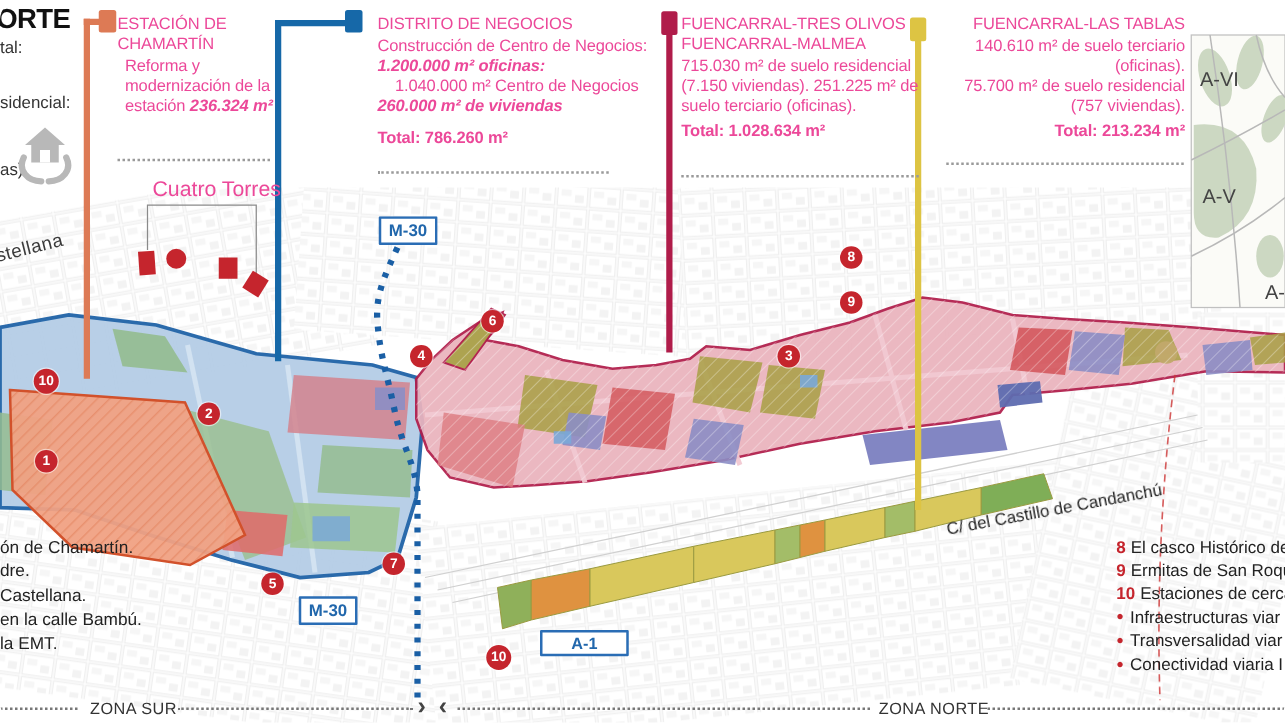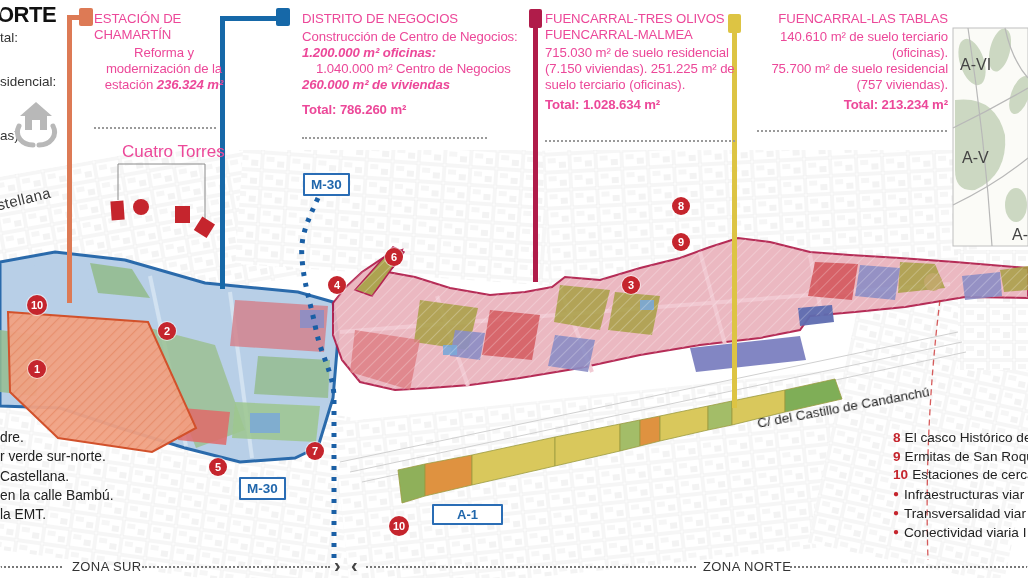--- a/index.html
+++ b/index.html
@@ -4,21 +4,21 @@
 <style>
   html,body{margin:0;padding:0;background:#fff;}
   .stage{position:relative;width:1028px;height:578px;background:#fff;overflow:hidden;
          font-family:"Liberation Sans",sans-serif;color:#222;border-radius:16px;}
   .abs{position:absolute;}
   svg{display:block;}
   .title-frag{left:-3px;top:2px;font-size:22px;font-weight:bold;color:#111;letter-spacing:-.5px;}
   .left-frag{left:0;font-size:13.5px;color:#333;}
   .callout{position:absolute;font-size:13.2px;line-height:1.22;color:#ec4899;letter-spacing:-.1px;}
   .callout .t{margin:0 0 2px 0;}
-  .callout p{margin:0 0 3px 6px;text-align:center;}
+  .callout p{margin:0 0 3px 6px;}
   .callout .indent{padding-left:14px;}
   .callout .total{margin-top:9px;font-weight:bold;}
   .bold{font-weight:bold;font-style:italic;}
   .dotline{position:absolute;height:0;border-top:2px dotted #9a9a9a;}
   .lead{position:absolute;}
   .cap{position:absolute;border-radius:2px;}
   .marker{position:absolute;min-width:18px;height:18px;padding:0 2px;border-radius:50%;
           background:#c5252d;color:#fff;font-weight:bold;font-size:11px;display:flex;
           align-items:center;justify-content:center;transform:translate(-50%,-50%);
           box-shadow:0 0 0 1px rgba(255,255,255,.55);box-sizing:border-box;}
@@ -259,22 +259,22 @@
   <div class="marker" style="left:337px;top:285px">4</div>
   <div class="marker" style="left:218px;top:467px">5</div>
   <div class="marker" style="left:394px;top:257px">6</div>
   <div class="marker" style="left:315px;top:451px">7</div>
   <div class="marker" style="left:681px;top:206px">8</div>
   <div class="marker" style="left:681px;top:242px">9</div>
   <div class="marker" style="left:37px;top:305px;min-width:20px;height:20px">10</div>
   <div class="marker" style="left:399px;top:526px;min-width:20px;height:20px">10</div>
 
   <div class="abs legend-left">
+    <div>ón de Chamartín.</div>
     <div>dre.</div>
-    <div>r verde sur-norte.</div>
     <div>Castellana.</div>
     <div>en la calle Bambú.</div>
     <div>la EMT.</div>
   </div>
 
   <div class="abs legend-right">
     <div class="lr-item"><span class="lr-num">8</span><span>El casco Histórico de</span></div>
     <div class="lr-item"><span class="lr-num">9</span><span>Ermitas de San Roqu</span></div>
     <div class="lr-item"><span class="lr-num">10</span><span>Estaciones de cercan</span></div>
     <div class="lr-item"><span class="lr-dot">●</span><span>Infraestructuras viar</span></div>

